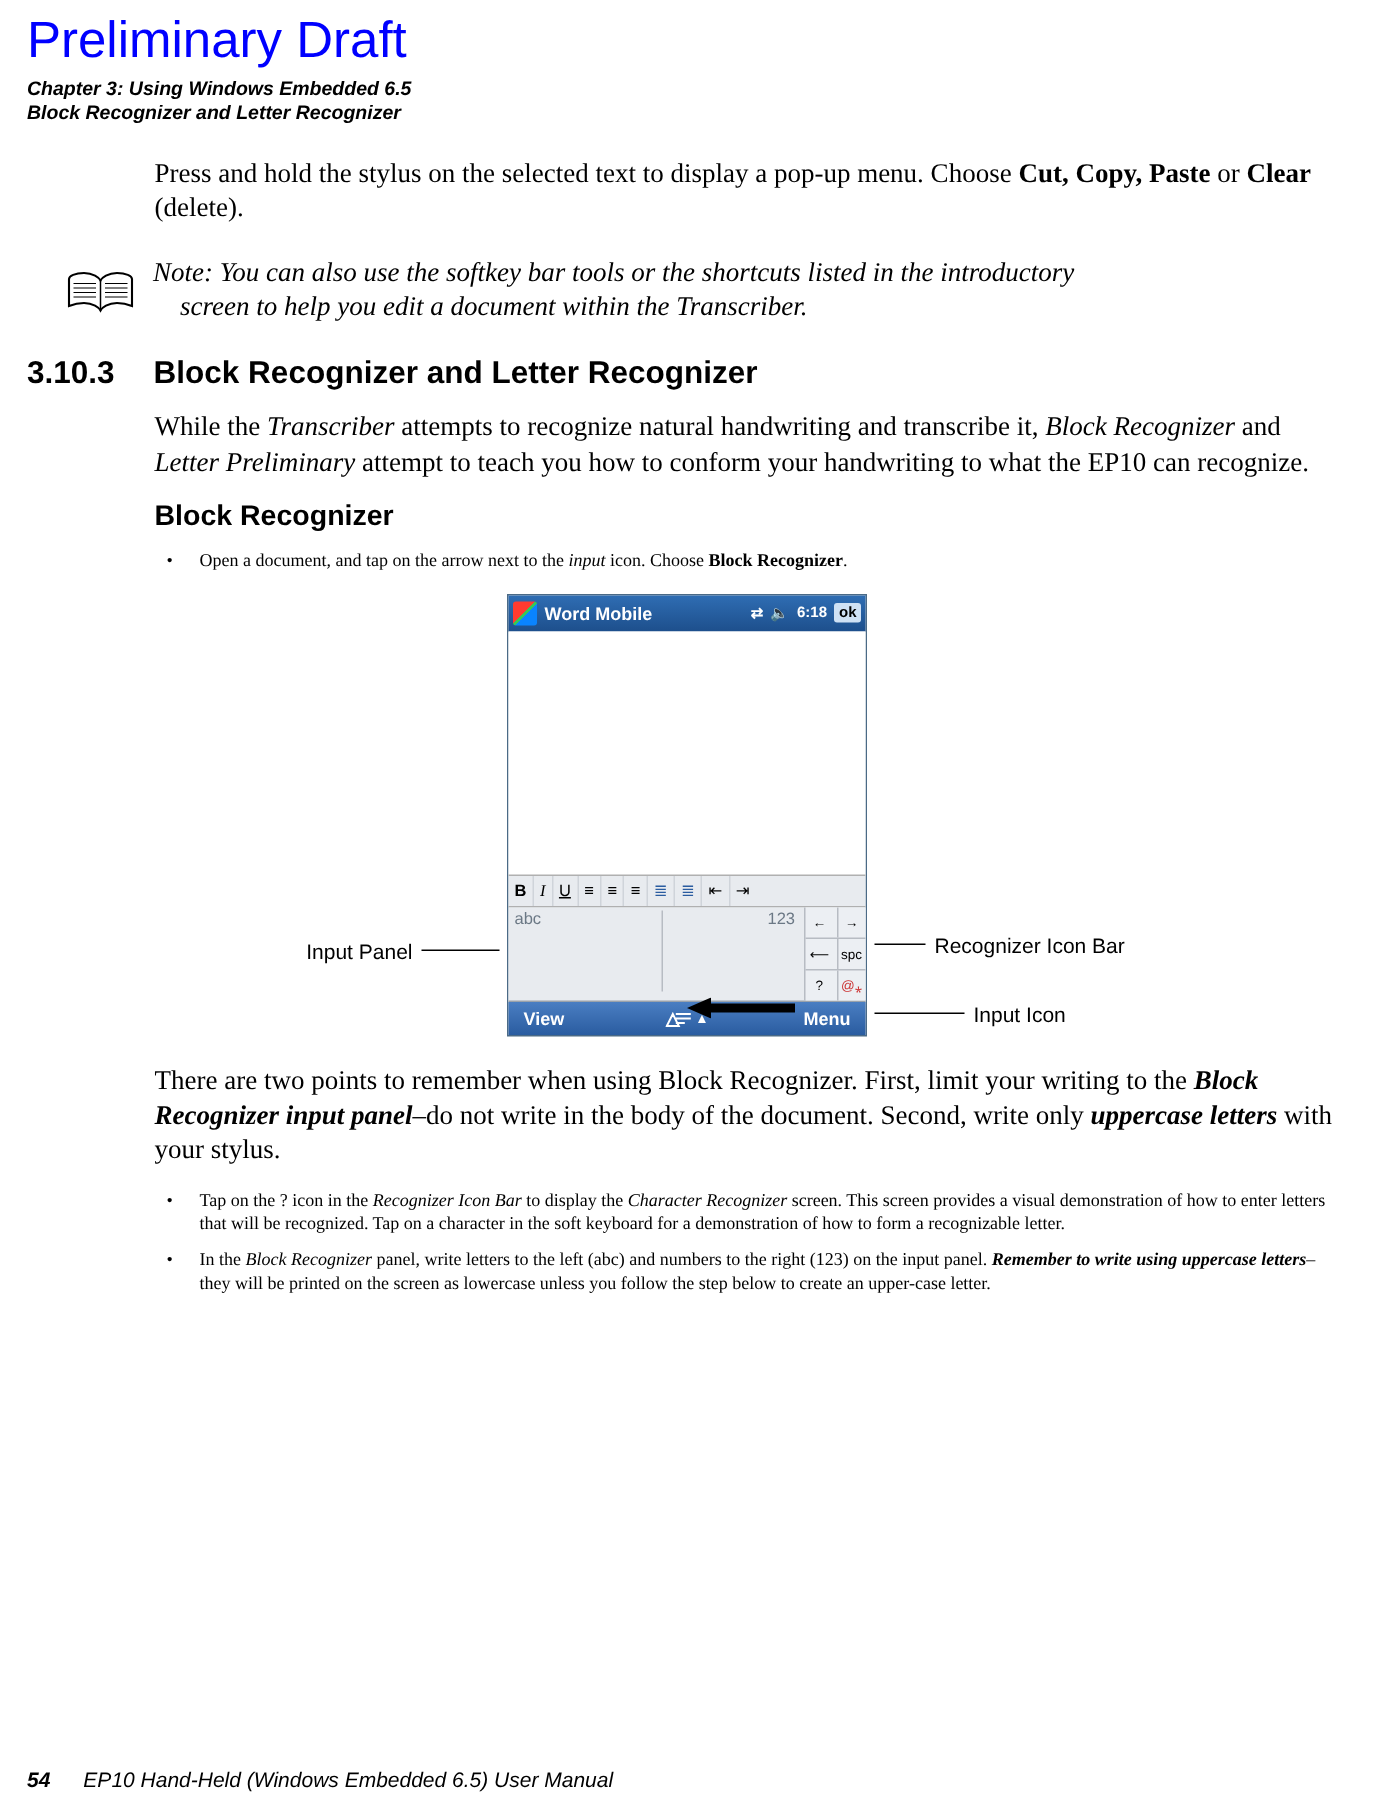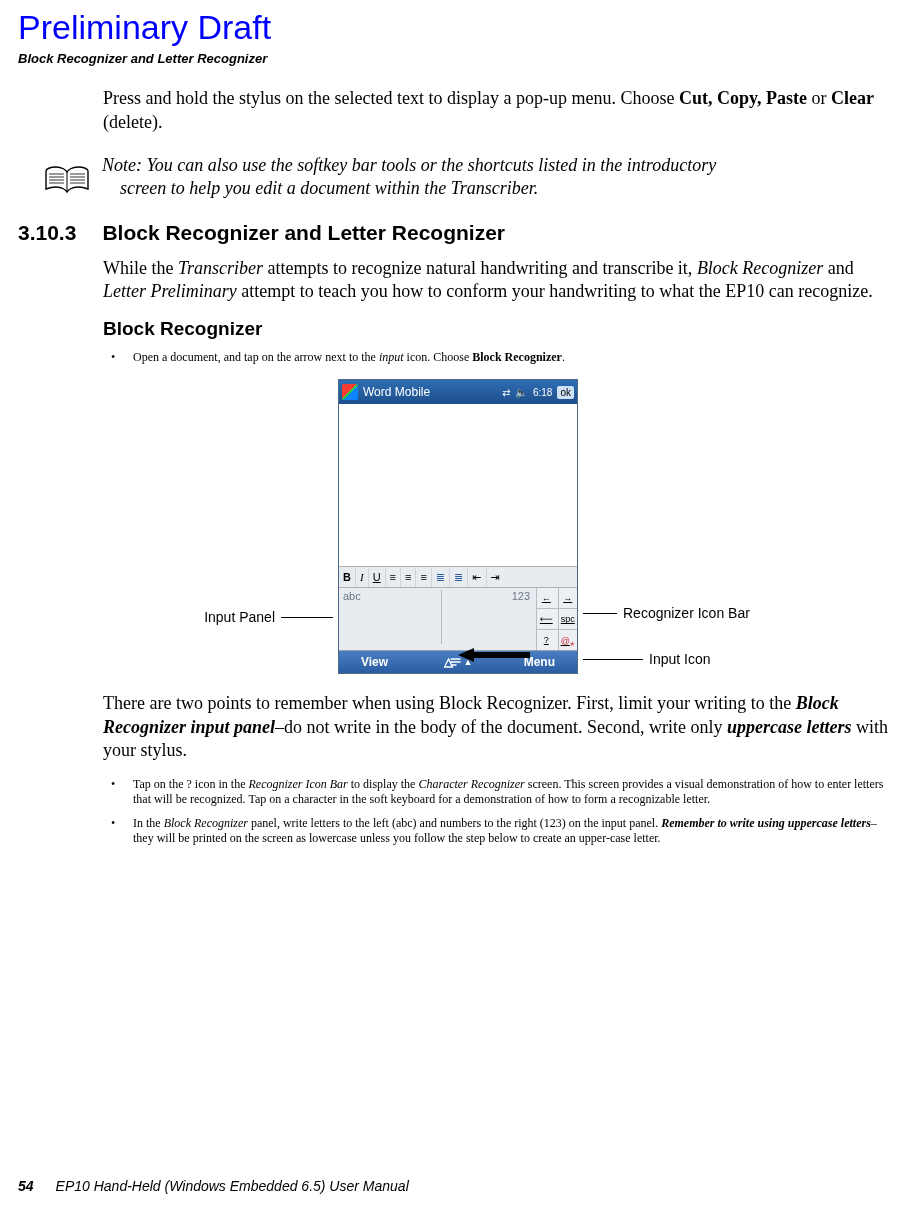--- a/index.html
+++ b/index.html
@@ -113,21 +113,21 @@
     font-family: Tahoma, Arial, sans-serif;
     background: #fff;
   }
   .titlebar {
     background: linear-gradient(#2f6db3, #1d4f8c);
     height: 24px;
     display: flex;
     align-items: center;
     color: #fff;
     font-size: 12px;
-    font-weight: normal;
+    font-weight: bold;
     padding: 0 3px;
     gap: 5px;
     justify-content: flex-end;
   }
   .flag {
     width: 16px; height: 16px;
     background: linear-gradient(135deg,#ff3b30 0 45%,#34c759 45% 55%,#0a84ff 55% 100%);
     border-radius: 2px;
   }
   .title-spacer { flex: 1; }
@@ -158,21 +158,20 @@
     line-height: 20px;
   }
   .toolbar .b { font-weight: bold; }
   .toolbar .i { font-style: italic; font-family: "Times New Roman", serif; }
   .toolbar .u { text-decoration: underline; }
   .sip-area {
     display: flex;
     height: 62px;
     background: #e8ebef;
     border-bottom: 1px solid #9aa2ab;
-    text-decoration: underline;
   }
   .sip-left {
     flex: 1;
     position: relative;
     border-right: 1px solid #b7bcc3;
   }
   .sip-left .abc {
     position: absolute; top: 2px; left: 4px;
     color: #6b7885; font-size: 11px;
   }
@@ -209,21 +208,21 @@
   }
   .sip-right .half + .half { border-left: 1px solid #b7bcc3; }
   .bottombar {
     height: 22px;
     background: linear-gradient(#4a7ec2,#2a5ca0);
     display: flex;
     align-items: center;
     color: #fff;
     font-size: 12px;
     font-weight: bold;
-    padding: 0 22px;
+    padding: 0 10px;
     position: relative;
   }
   .bottombar .spacer { flex: 1; }
   .bottombar .kbdico {
     position: absolute;
     left: 50%;
     transform: translateX(-50%);
     display: flex;
     align-items: center;
     gap: 2px;
@@ -274,20 +273,21 @@
   .page { min-height: 1208px; }
 </style>
 </head>
 <body>
 
 <div class="page">
 
   <div class="draft">Preliminary Draft</div>
 
   <div class="running-head">
+    <div>Chapter 3: Using Windows Embedded 6.5</div>
     <div>Block Recognizer and Letter Recognizer</div>
   </div>
 
   <div class="body-indent">
     <p class="intro-para">
       <span>Press and hold the stylus on the selected text to display a pop-up menu. Choose </span><strong>Cut, Copy, Paste</strong><span> or </span><strong>Clear</strong><span> (delete).</span>
     </p>
   </div>
 
   <div class="note-row" style="margin-left:26px;">

